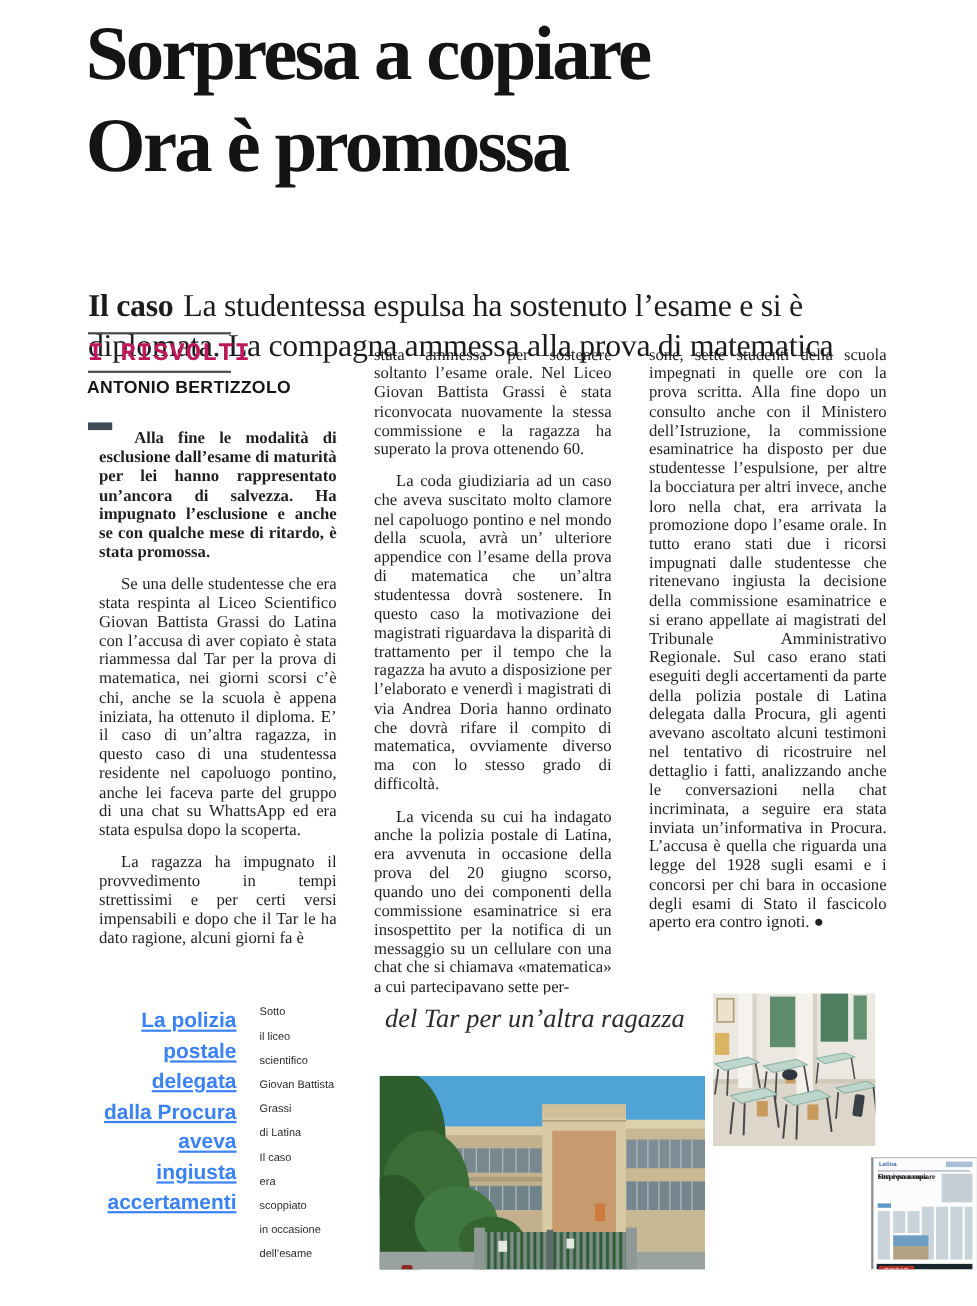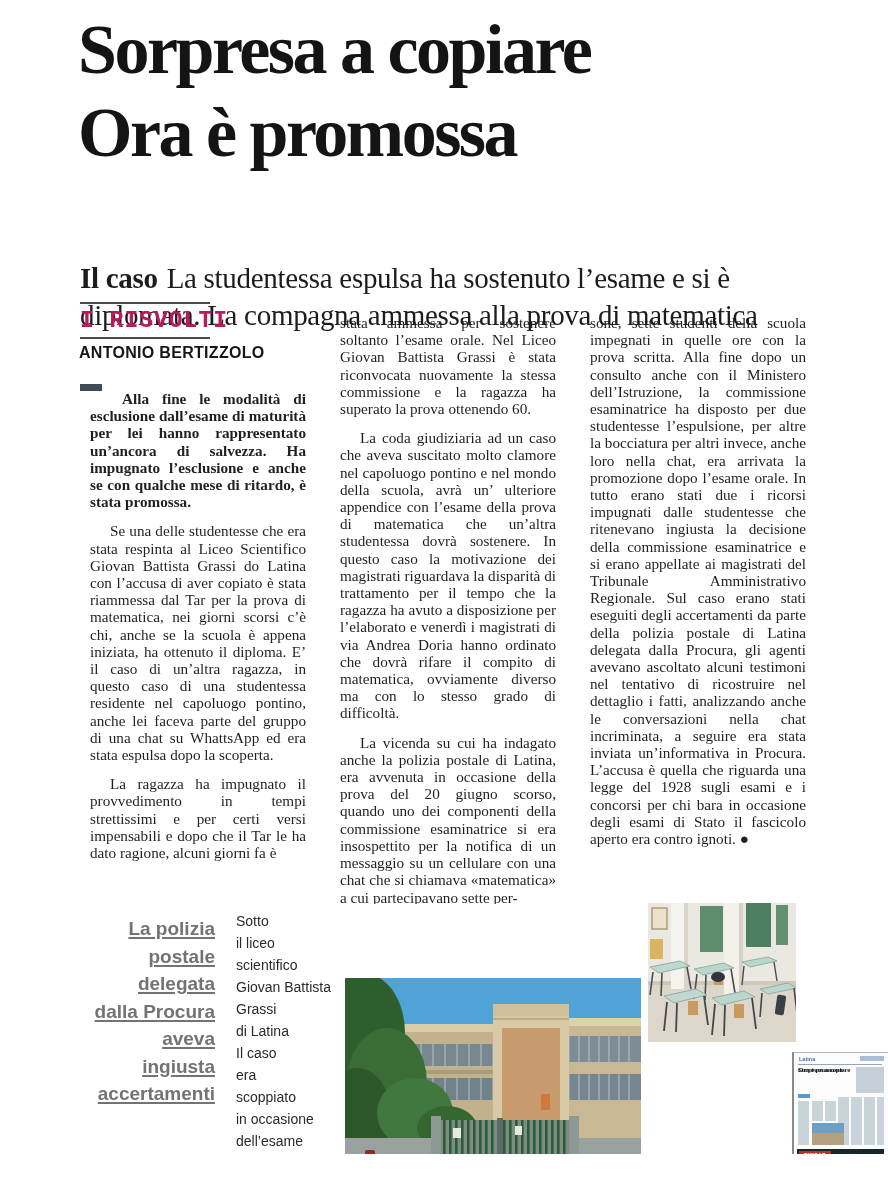--- a/index.html
+++ b/index.html
@@ -32,26 +32,26 @@
   .col p:first-child{text-indent:0;}
   .col-left{left:78px;top:378px;width:240px;height:520px;}
   .col-left p:first-child{text-indent:32px;font-weight:bold;}
   .col-mid{left:328px;top:302px;width:240px;height:602px;}
   .col-right{left:578px;top:302px;width:240px;height:602px;}
   .lead-dash{position:absolute;left:80px;top:384px;width:22px;height:7px;background:#3e4c55;}
 
   
   .pullquote{position:absolute;left:70px;top:915px;width:145px;text-align:right;
              font-family:"Liberation Sans",sans-serif;font-weight:700;
-             font-size:19px;line-height:27.5px;color:#737373;}
+             font-size:19px;line-height:27.5px;color:#3b82f6;}
   .pq-line{text-decoration:underline;text-decoration-thickness:2px;text-underline-offset:2px;}
 
   
   .caption{position:absolute;left:236px;top:910px;width:108px;
-           font-family:"Liberation Sans",sans-serif;font-size:14px;line-height:22px;color:#2a2a2a;}
+           font-family:"Liberation Sans",sans-serif;font-size:10px;line-height:22px;color:#2a2a2a;}
 
   
   .photo-note{position:absolute;left:350px;top:912px;width:300px;
               font-style:italic;font-size:24px;line-height:31px;color:#2b2b2b;}
 
   
   .photo{position:absolute;overflow:hidden;}
   .photo svg{display:block;}
   .photo-building{left:345px;top:978px;width:296px;height:207px;border-bottom:1px solid #c9c9c9;}
   .photo-classroom{left:648px;top:903px;width:148px;height:139px;}
@@ -134,20 +134,21 @@
       <div>di Latina</div>
       <div>Il caso</div>
       <div>era</div>
       <div>scoppiato</div>
       <div>in occasione</div>
       <div>dell’esame</div>
       <div>di maturità</div>
     </div>
 
   <div class="photo-note">
+    <div>del Tar per un’altra ragazza</div>
   </div>
 
   <div class="photo photo-building">
     <svg width="296" height="207" viewBox="0 0 296 207">
       <defs>
         <pattern id="fence" width="6" height="10" patternUnits="userSpaceOnUse">
           <rect width="6" height="10" fill="#7c8e83"></rect>
           <rect x="2" width="2.6" height="10" fill="#2d5a37"></rect>
         </pattern>
       </defs>

